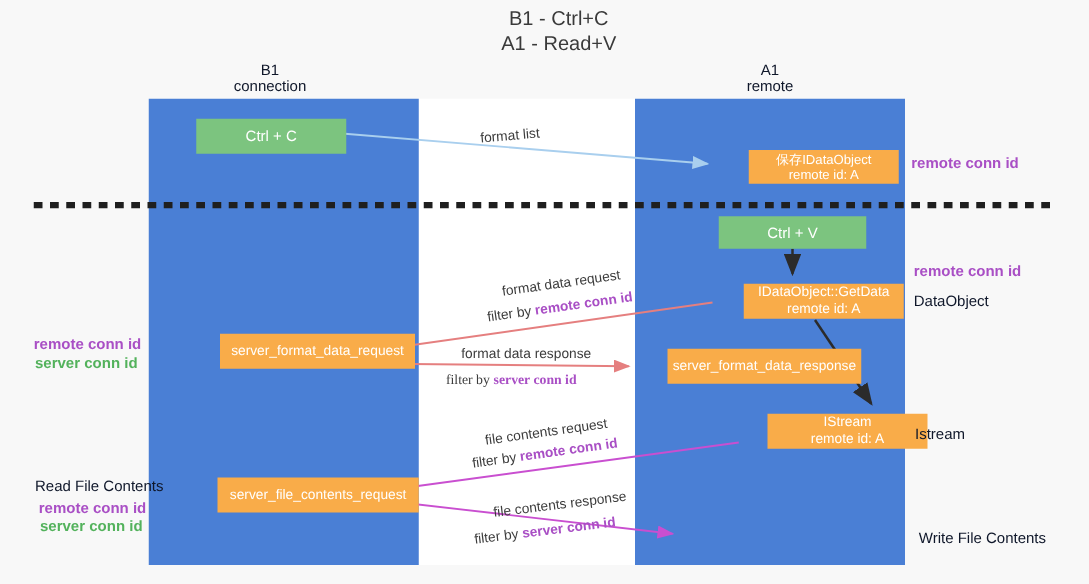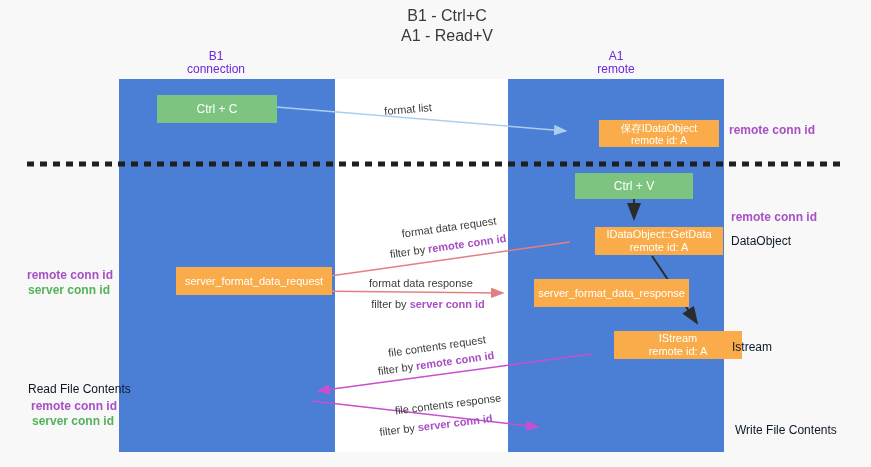--- a/index.html
+++ b/index.html
@@ -17,21 +17,21 @@
     position:absolute;left:447px;top:6px;
     transform:translateX(-50%);
     text-align:center;
     font-size:16px;color:#3a3a3a;line-height:20px;
     white-space:nowrap;
   }
   .lane-header{
     position:absolute;
     transform:translateX(-50%);
     text-align:center;
-    font-size:12px;color:#6d28d9;line-height:13px;
+    font-size:12px;color:#0f172a;line-height:13px;
     white-space:nowrap;
   }
   .gap-band{
     position:absolute;left:335px;top:79px;width:173px;height:373px;
     background:#ffffff;
   }
   .lifeline{
     position:absolute;top:79px;height:373px;width:216px;
     background:#4a7fd5;
   }
@@ -129,37 +129,40 @@
 
   <div class="node orange" style="left:510px;top:279px;width:155px;height:28px;">
     <span>server_format_data_response</span>
   </div>
 
   <div class="node orange" style="left:590px;top:331px;width:128px;height:28px;line-height:13px;">
     <span>IStream</span>
     <span>remote id: A</span>
   </div>
 
+  <div class="node orange" style="left:150px;top:382px;width:161px;height:28px;">
+    <span>server_file_contents_request</span>
+  </div>
 
 
   <div class="edge-label" style="left:408px;top:109px;transform:translate(-50%,-50%) rotate(-5deg);">
     <span>format list</span>
   </div>
 
   <div class="edge-label" style="left:449px;top:227px;transform:translate(-50%,-50%) rotate(-8deg);">
     <span>format data request</span>
   </div>
   <div class="edge-label" style="left:448px;top:246px;transform:translate(-50%,-50%) rotate(-8deg);">
     <span class="filter-label">filter by</span><span class="conn-remote">remote conn id</span>
   </div>
 
   <div class="edge-label" style="left:421px;top:283px;transform:translate(-50%,-50%);">
     <span>format data response</span>
   </div>
-  <div class="edge-label" style="left:428px;top:304px;transform:translate(-50%,-50%);">
+  <div class="edge-label" style="left:409px;top:304px;transform:translate(-50%,-50%);font-family:Liberation Serif, serif;">
     <span class="filter-label">filter by</span><span class="conn-remote">server conn id</span>
   </div>
 
   <div class="edge-label" style="left:437px;top:346px;transform:translate(-50%,-50%) rotate(-8deg);">
     <span>file contents request</span>
   </div>
   <div class="edge-label" style="left:436px;top:363px;transform:translate(-50%,-50%) rotate(-8deg);">
     <span class="filter-label">filter by</span><span class="conn-remote">remote conn id</span>
   </div>
 

